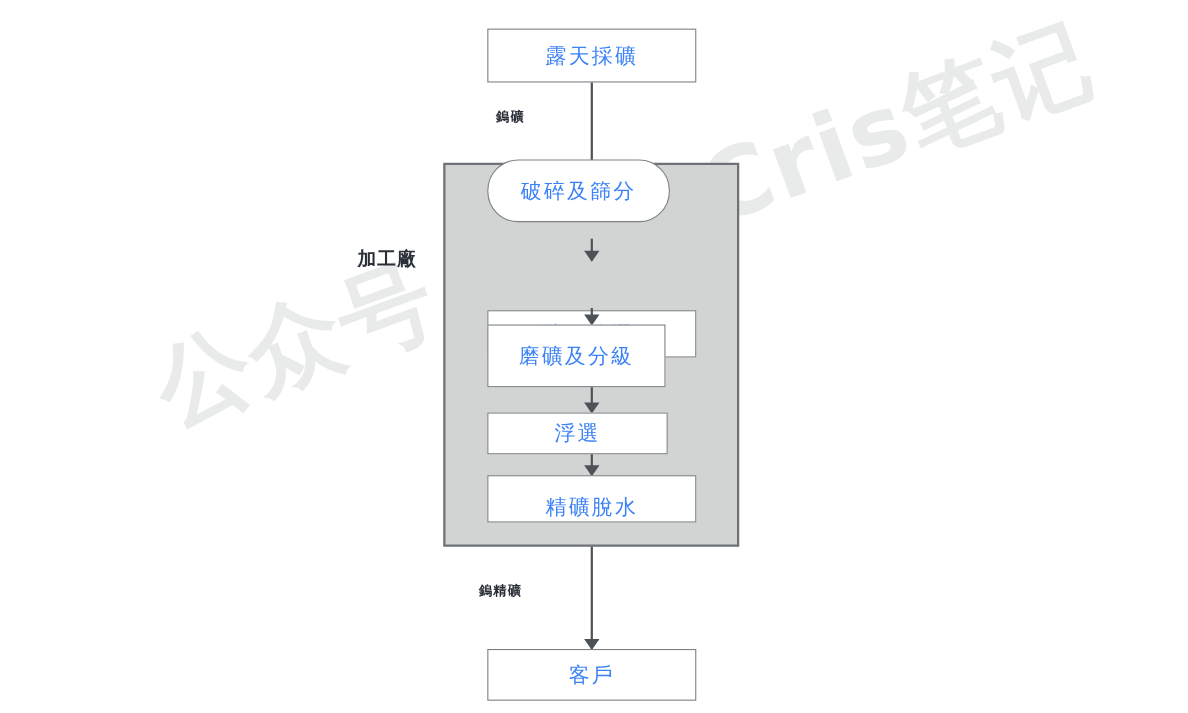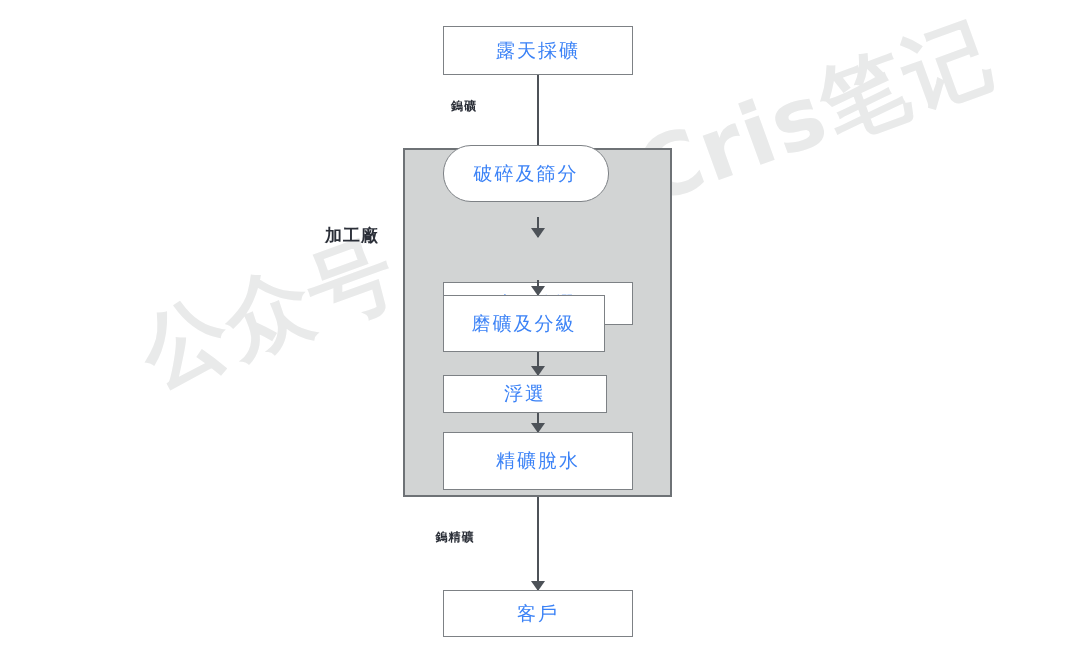--- a/index.html
+++ b/index.html
@@ -83,21 +83,21 @@
     letter-spacing: 2px;
     color: #3b82f6;
   }
   .box .box-text { display: inline-block; }
 
   .box-mining    { left: 443px; top: 26px;  width: 190px; height: 49px; }
   .box-crushing  { left: 443px; top: 145px; width: 166px; height: 57px; border-radius: 28px; }
   .box-sorting   { left: 443px; top: 237px; width: 190px; height: 43px; margin-top: 45px; }
   .box-grinding  { left: 443px; top: 295px; width: 162px; height: 57px; }
   .box-flotation { left: 443px; top: 375px; width: 164px; height: 38px; }
-  .box-dewater   { left: 443px; top: 432px; width: 190px; height: 58px; }
+  .box-dewater   { left: 443px; top: 432px; width: 190px; height: 43px; align-items: flex-end; }
   .box-customer  { left: 443px; top: 590px; width: 190px; height: 47px; }
 
   .sup {
     font-size: 11px;
     vertical-align: super;
     letter-spacing: 0;
     margin-left: 1px;
   }
 
   

